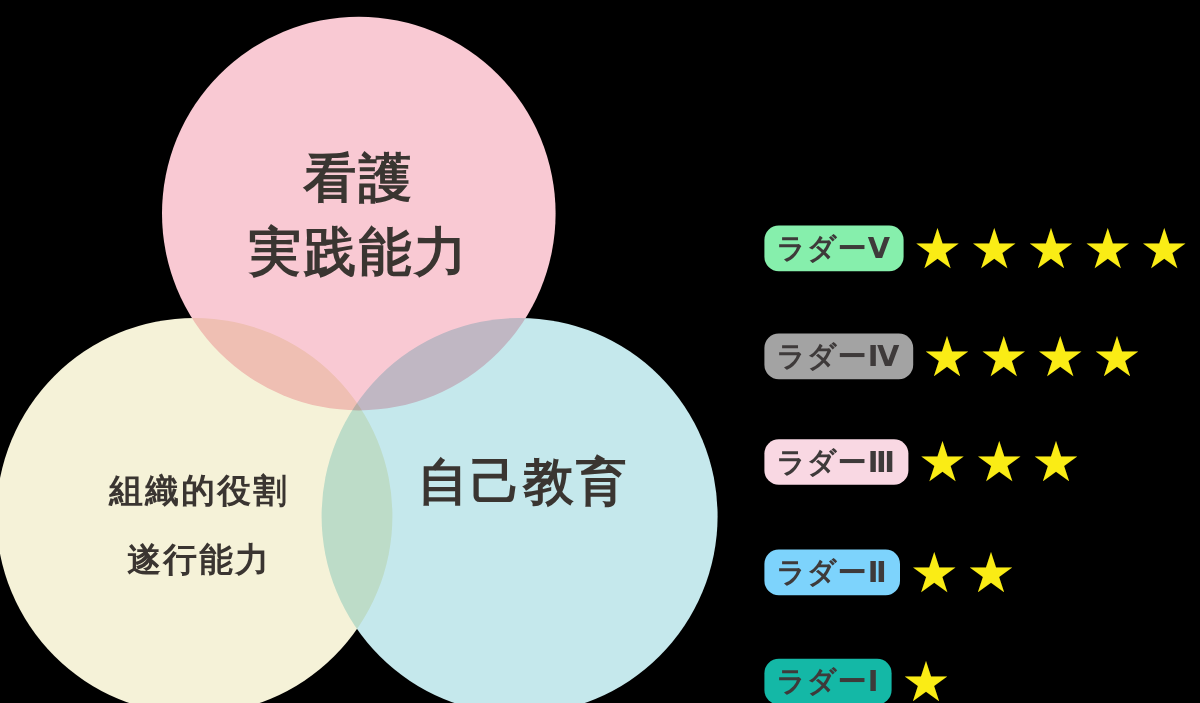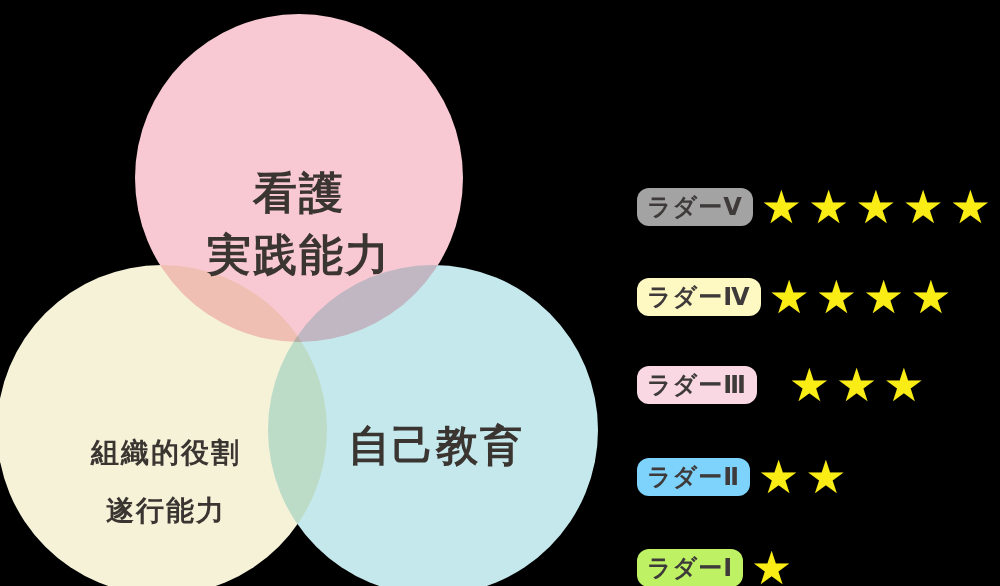--- a/index.html
+++ b/index.html
@@ -40,21 +40,20 @@
   .circle.bottom-right {
     left: 268px; top: 265px;
     width: 330px; height: 330px;
   }
   .circle-label {
     position: absolute;
     text-align: center;
     font-weight: bold;
     color: #3A3531;
     letter-spacing: 2px;
-    margin-top: 44px;
   }
   .circle-label .line { display: block; }
   .label-top {
     left: 139px; top: 118px;
     width: 320px;
     font-size: 44px; line-height: 62px;
   }
   .label-bottom-left {
     left: 1px; top: 380px;
     width: 330px;
@@ -73,21 +72,21 @@
   }
   .ladder-row {
     position: absolute;
     left: 0;
     height: 44px;
     display: flex;
     align-items: center;
   }
   .ladder-row:nth-child(1) { top: 185px; }
   .ladder-row:nth-child(2) { top: 275px; }
-  .ladder-row:nth-child(3) { top: 363px; gap: 24px; }
+  .ladder-row:nth-child(3) { top: 363px; }
   .ladder-row:nth-child(4) { top: 455px; }
   .ladder-row:nth-child(5) { top: 546px; }
   .ladder-badge {
     display: inline-block;
     font-size: 24px;
     font-weight: bold;
     line-height: 34px;
     padding: 2px 10px;
     border-radius: 12px;
     min-width: 76px;
@@ -120,34 +119,34 @@
       <span class="line">組織的役割</span>
       <span class="line">遂行能力</span>
     </div>
     <div class="circle-label label-bottom-right" style="color: rgb(58, 53, 49);">
       <span class="line">自己教育</span>
     </div>
   </div>
 
   <div class="ladder">
     <div class="ladder-row">
-      <span class="ladder-badge" style="background: #a3a3a3; color: rgb(62, 58, 58);">ラダーⅤ</span>
+      <span class="ladder-badge" style="background: #86efac; color: rgb(62, 58, 58);">ラダーⅤ</span>
       <span class="rating-stars" style="color: rgb(250, 236, 21);">★★★★★</span>
     </div>
     <div class="ladder-row">
-      <span class="ladder-badge" style="background: #fef9c3; color: rgb(62, 58, 58);">ラダーⅣ</span>
+      <span class="ladder-badge" style="background: #a3a3a3; color: rgb(62, 58, 58);">ラダーⅣ</span>
       <span class="rating-stars" style="color: rgb(250, 236, 21);">★★★★</span>
     </div>
     <div class="ladder-row">
       <span class="ladder-badge" style="background: rgb(249, 216, 227); color: rgb(62, 58, 58);">ラダーⅢ</span>
       <span class="rating-stars" style="color: rgb(250, 236, 21);">★★★</span>
     </div>
     <div class="ladder-row">
       <span class="ladder-badge" style="background: #7dd3fc; color: rgb(62, 58, 58);">ラダーⅡ</span>
       <span class="rating-stars" style="color: rgb(250, 236, 21);">★★</span>
     </div>
     <div class="ladder-row">
-      <span class="ladder-badge" style="background: #bef264; color: rgb(62, 58, 58);">ラダーⅠ</span>
+      <span class="ladder-badge" style="background: #14b8a6; color: rgb(62, 58, 58);">ラダーⅠ</span>
       <span class="rating-stars" style="color: rgb(250, 236, 21);">★</span>
     </div>
   </div>
 
 </div>
 
 </body></html>

